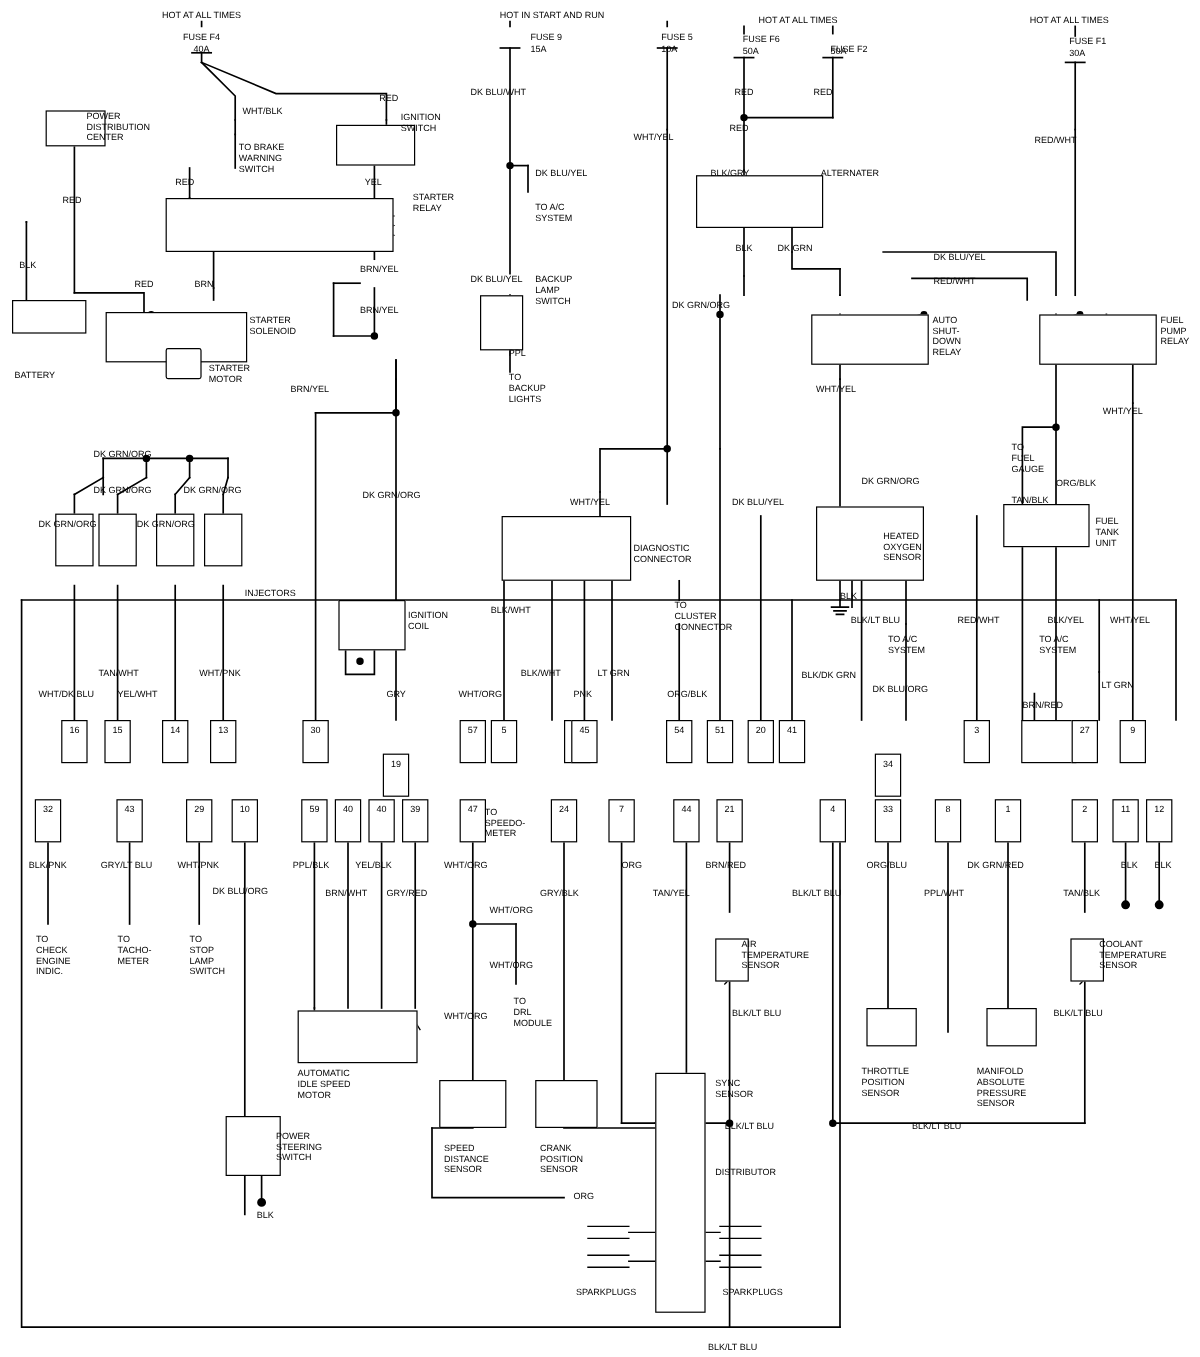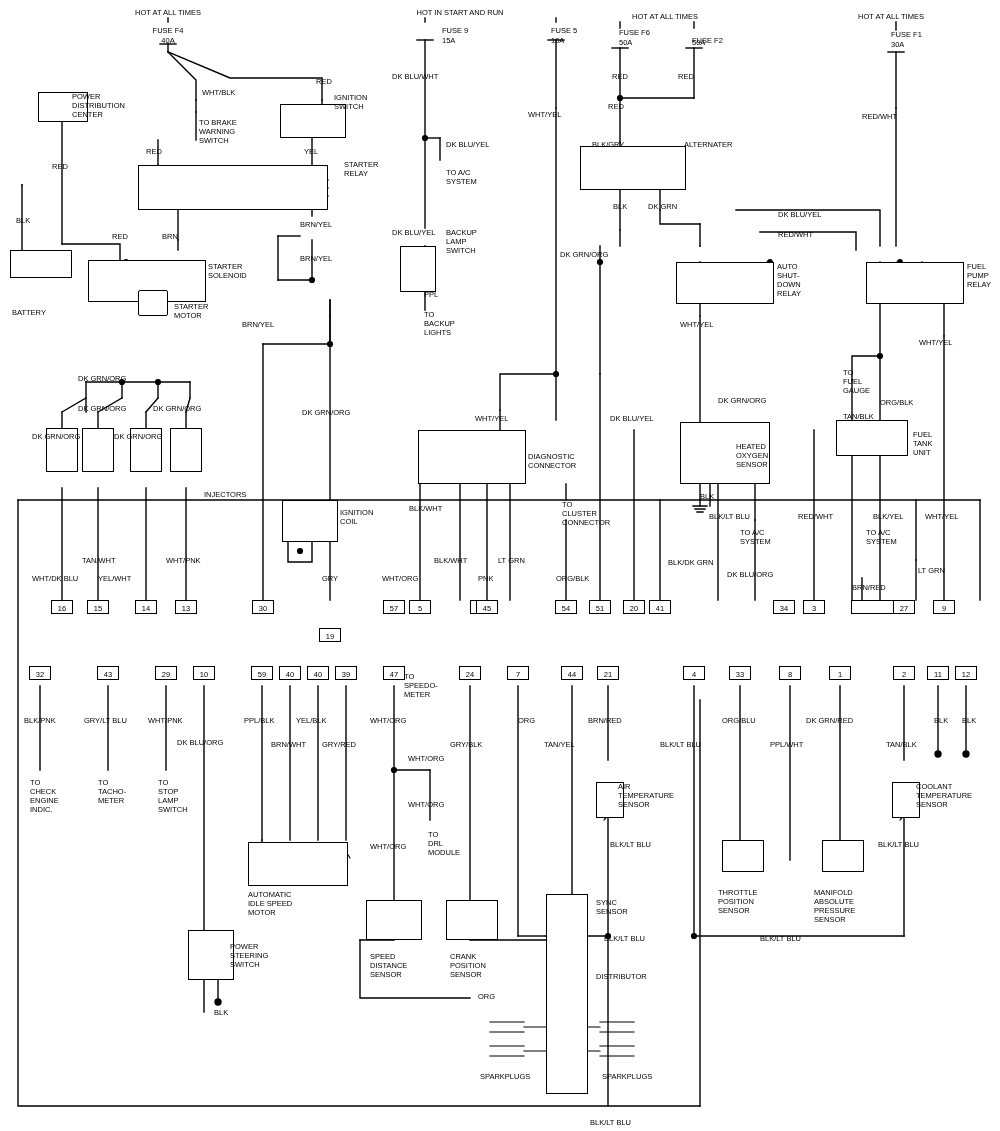--- a/index.html
+++ b/index.html
@@ -1,21 +1,21 @@
 <!DOCTYPE html>
 <html><head>
 <meta charset="utf-8">
 <style>
   html,body{margin:0;padding:0;background:#fff;}
   body{font-family:"Liberation Sans",sans-serif;}
   #sheet{position:relative;width:1000px;height:1131px;background:#fff;overflow:hidden;}
   .lbl{position:absolute;font-size:7.5px;line-height:9px;color:#000;white-space:pre;letter-spacing:0px;}
   .lbl.c{text-align:center;transform:translateX(-50%);}
   .box{position:absolute;border:1.5px solid #000;background:#fff;box-sizing:border-box;}
-  .pin{position:absolute;border:1.5px solid #000;background:#fff;box-sizing:border-box;width:22px;height:14px;text-align:center;font-size:7.5px;line-height:16px;}
+  .pin{position:absolute;border:1.5px solid #000;background:#fff;box-sizing:border-box;width:22px;height:36px;text-align:center;font-size:7.5px;line-height:16px;}
   .pcm{position:absolute;border:1.5px solid #000;background:#fff;box-sizing:border-box;display:flex;align-items:center;justify-content:center;font-size:8px;letter-spacing:.3px;}
   svg.ov{position:absolute;left:0;top:0;width:1000px;height:1131px;pointer-events:none;}
 </style>
 </head>
 <body>
 
 <div id="sheet">
 
   <svg class="ov" viewBox="0 0 1000 1131">
     <g stroke="#000" stroke-width="1.4" fill="none" stroke-linecap="square">
@@ -309,21 +309,21 @@
       <div class="pin" style="left: 252px; top: 600px;">30</div>
       <div class="pin" style="left: 319px; top: 628px;">19</div>
       <div class="pin" style="left: 383px; top: 600px;">57</div>
       <div class="pin" style="left: 409px; top: 600px;">5</div>
       <div class="pin" style="left: 470px; top: 600px;">25</div>
       <div class="pin" style="left: 476px; top: 600px;">45</div>
       <div class="pin" style="left: 555px; top: 600px;">54</div>
       <div class="pin" style="left: 589px; top: 600px;">51</div>
       <div class="pin" style="left: 623px; top: 600px;">20</div>
       <div class="pin" style="left: 649px; top: 600px;">41</div>
-      <div class="pin" style="left: 729px; top: 600px; margin-left: 44px;">34</div>
+      <div class="pin" style="left: 729px; top: 628px;">34</div>
       <div class="pin" style="left: 803px; top: 600px;">3</div>
       <div class="pin" style="left: 851px; top: 600px; padding-left: 44px;">28</div>
       <div class="pin" style="left: 893px; top: 600px;">27</div>
       <div class="pin" style="left: 933px; top: 600px;">9</div>
     </div>
   <div id="bottom-pins">
       <div class="pin" style="left: 29px; top: 666px;">32</div>
       <div class="pin" style="left: 97px; top: 666px;">43</div>
       <div class="pin" style="left: 155px; top: 666px;">29</div>
       <div class="pin" style="left: 193px; top: 666px;">10</div>

